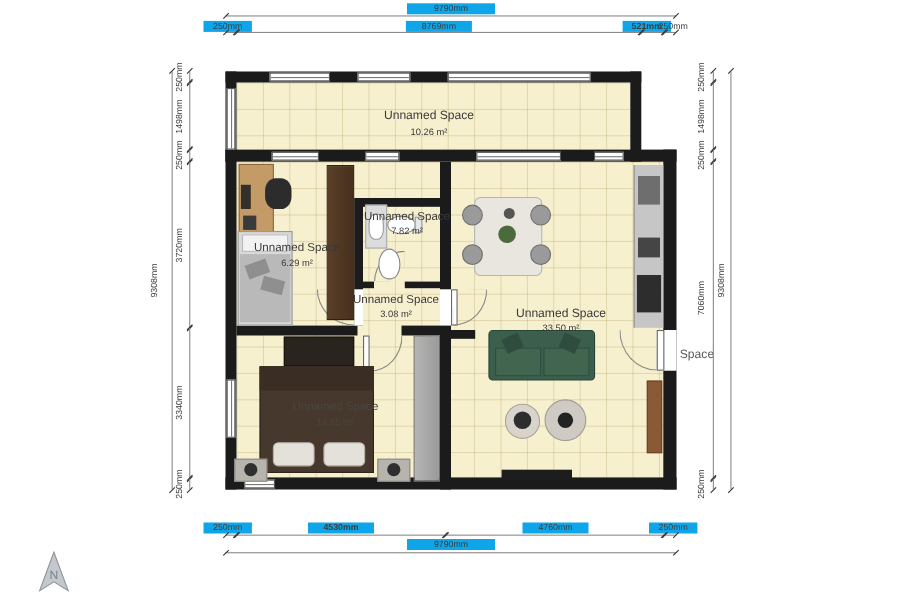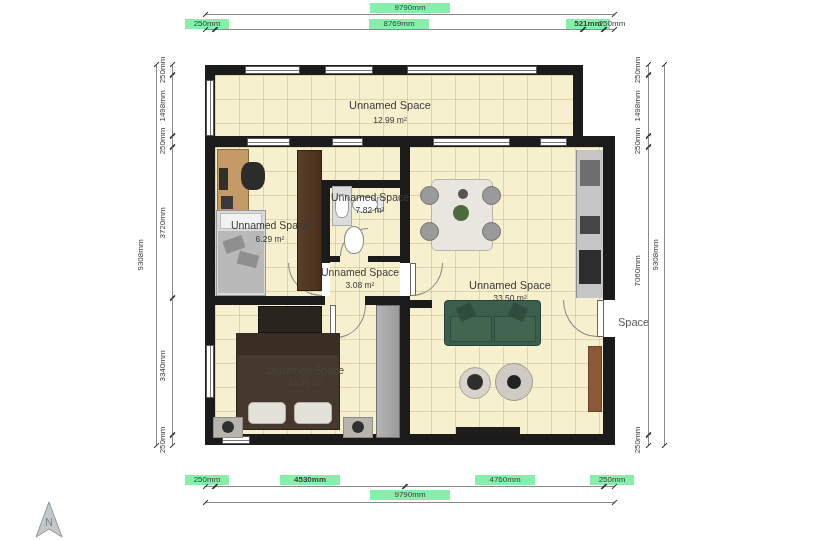--- a/index.html
+++ b/index.html
@@ -32,21 +32,21 @@
   
   .dimh{position:absolute;height:0;border-top:1px solid #8a8a8a;}
   .dimh::before,.dimh::after{content:'';position:absolute;width:7px;height:1px;background:#333;
     transform:rotate(-45deg);top:-1px;}
   .dimh::before{left:-3px;} .dimh::after{right:-3px;}
   .dimv{position:absolute;width:0;border-left:1px solid #8a8a8a;}
   .dimv::before,.dimv::after{content:'';position:absolute;width:7px;height:1px;background:#333;
     transform:rotate(-45deg);left:-4px;}
   .dimv::before{top:-1px;} .dimv::after{bottom:-1px;}
   .dlab{position:absolute;font-size:8px;color:#3c3c3c;text-align:center;line-height:10px;
-        background:#86efac;}
+        background:#0ea5e9;}
   .dlabv{transform:rotate(-90deg);background:transparent;}
   
   .f{position:absolute;box-sizing:border-box;}
 </style>
 </head>
 <body>
 
 <div id="stage">
 
   <div class="floor" style="left:215px;top:75px;width:358px;height:61px;"></div>
@@ -144,21 +144,21 @@
   <div class="f" style="left:510px;top:305px;width:16px;height:14px;background:#2f4c3e;transform:rotate(25deg);"></div>
 
   <div class="f" style="left:459px;top:367px;width:32px;height:32px;background:#d8d4cc;border:1px solid #a9a49c;border-radius:50%;"></div>
   <div class="f" style="left:467px;top:374px;width:16px;height:16px;background:#2e2e2e;border-radius:50%;"></div>
   <div class="f" style="left:495px;top:363px;width:38px;height:38px;background:#cfcbc4;border:1px solid #a09a92;border-radius:50%;"></div>
   <div class="f" style="left:507px;top:375px;width:14px;height:14px;background:#222;border-radius:50%;"></div>
   <div class="f" style="left:456px;top:427px;width:64px;height:9px;background:#1d1d1d;"></div>
   <div class="f" style="left:588px;top:346px;width:14px;height:66px;background:#8a5a36;border:1px solid #6b4326;"></div>
 
   <div class="rname" style="left:320px;top:99px;width:140px;">Unnamed Space</div>
-  <div class="rarea" style="left:320px;top:115px;width:140px;">12.99 m²</div>
+  <div class="rarea" style="left:320px;top:115px;width:140px;">10.26 m²</div>
 
   <div class="rname" style="left:210px;top:219px;width:120px;font-size:10.5px;">Unnamed Space</div>
   <div class="rarea" style="left:210px;top:234px;width:120px;">6.29 m²</div>
 
   <div class="rname" style="left:310px;top:191px;width:120px;font-size:10.5px;">Unnamed Space</div>
   <div class="rarea" style="left:330px;top:205px;width:80px;">7.82 m²</div>
 
   <div class="rname" style="left:310px;top:266px;width:100px;font-size:10.5px;">Unnamed Space</div>
   <div class="rarea" style="left:320px;top:280px;width:80px;">3.08 m²</div>
 

